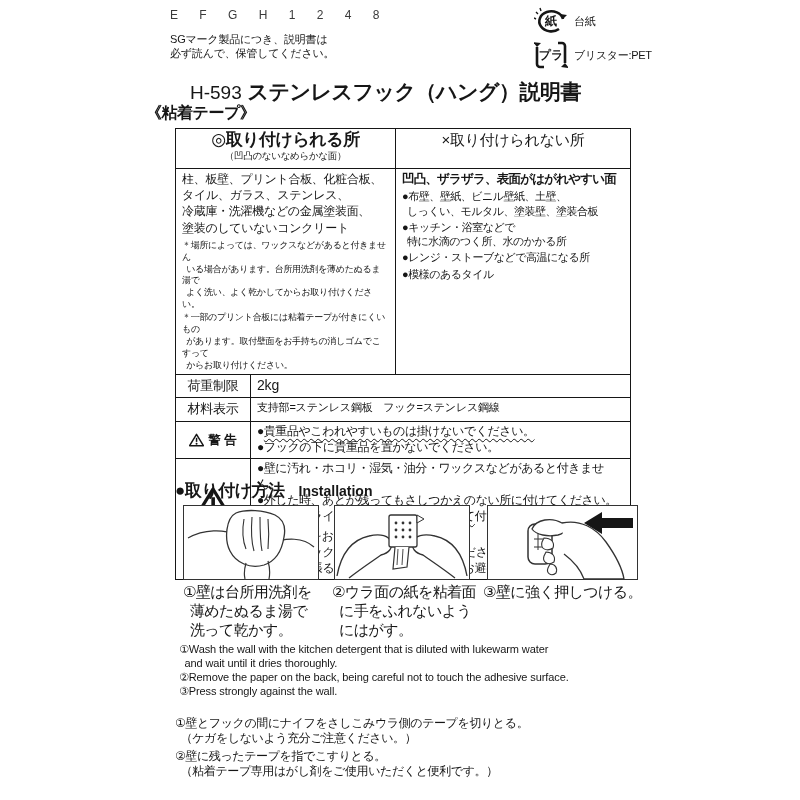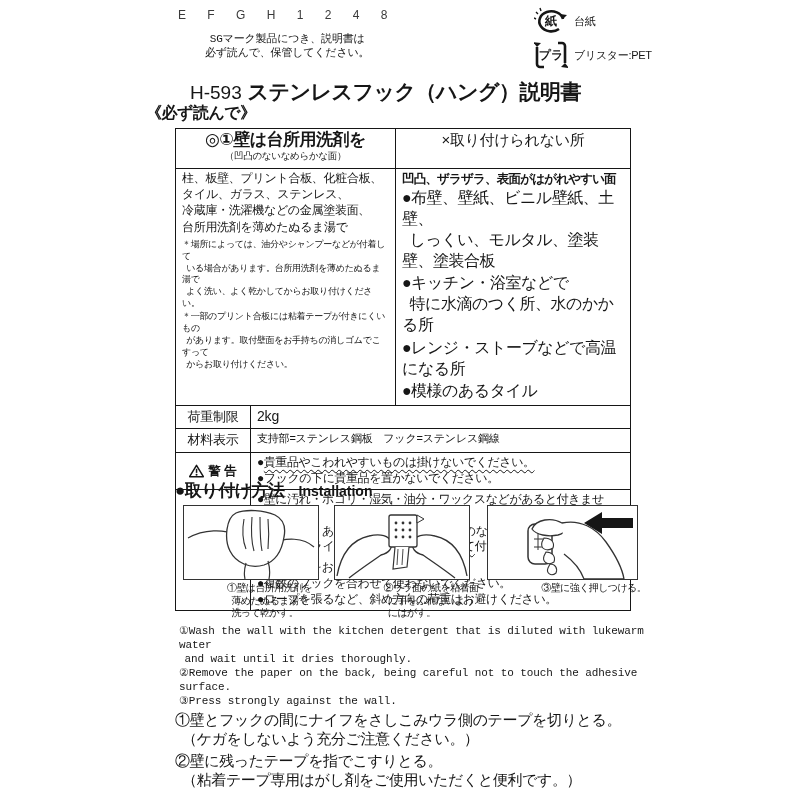--- a/index.html
+++ b/index.html
@@ -1,21 +1,21 @@
 <!DOCTYPE html>
 <html><head>
 <meta charset="utf-8">
 <style>
   html,body{margin:0;padding:0;background:#fff;}
   .page{position:relative;width:800px;height:800px;background:#ffffff;color:#161616;
         font-family:"Liberation Sans","DejaVu Sans",sans-serif;overflow:hidden;}
-  .pre{white-space:pre-line;font-family:Liberation Mono, monospace;}
-
-  
-  .top-left{position:absolute;left:178px;top:8px;text-align:center;}
+  .pre{white-space:pre-line;}
+
+  
+  .top-left{position:absolute;left:170px;top:8px;}
   .lot-code{font-size:12px;letter-spacing:9px;color:#3a3a3a;}
   .sg-note{font-size:11px;line-height:1.3;margin-top:10px;letter-spacing:-0.2px;}
   .top-right{position:absolute;left:534px;top:6px;}
   .recy-row{display:flex;align-items:center;margin-bottom:4px;}
   .recy-icon{position:relative;width:34px;height:30px;flex:0 0 auto;}
   .recy-icon svg{display:block;}
   .recy-mark-text{position:absolute;left:0;top:0;width:34px;height:30px;display:flex;align-items:center;justify-content:center;
       font-size:12px;font-weight:bold;}
   .recy-label{font-size:11px;margin-left:6px;letter-spacing:-0.3px;}
 
@@ -29,21 +29,21 @@
   table.spec{position:absolute;left:175px;top:128px;width:455px;border-collapse:collapse;table-layout:fixed;}
   table.spec td{border:1.6px solid #161616;padding:2px 6px;vertical-align:top;}
   td.hdr-ok{text-align:center;vertical-align:middle;height:35px;}
   .hdr-ok-main{font-size:17px;font-weight:bold;letter-spacing:-0.5px;line-height:1.1;}
   .hdr-ok-sub{font-size:9.5px;letter-spacing:-0.3px;}
   td.hdr-ng{text-align:center;vertical-align:middle;font-size:15px;letter-spacing:-0.3px;}
   .cell-ok-body{font-size:12px;line-height:1.35;letter-spacing:-0.3px;}
   .cell-ok-notes{font-size:9px;line-height:1.32;letter-spacing:-0.3px;margin-top:4px;}
   .cell-ok-notes div{margin-bottom:1px;}
   .ng-head{font-size:12.5px;font-weight:bold;letter-spacing:-0.8px;line-height:1.3;}
-  .ng-item{font-size:16px;line-height:1.3;letter-spacing:-0.5px;margin-top:2px;}
+  .ng-item{font-size:11px;line-height:1.3;letter-spacing:-0.5px;margin-top:2px;}
   td.row-label{text-align:center;vertical-align:middle;font-size:13px;letter-spacing:-0.3px;}
   td.row-value{vertical-align:middle;font-size:11px;letter-spacing:-0.2px;}
   .warn-label{display:flex;align-items:center;justify-content:center;gap:4px;font-size:12.5px;font-weight:600;}
   .caution-label{display:flex;flex-direction:column;align-items:center;justify-content:center;gap:2px;height:100%;}
   .caution-label-text{font-size:13px;line-height:1.15;letter-spacing:-0.3px;text-align:center;}
   ul.bullets{list-style:none;margin:0;padding:0;}
   ul.bullets li{font-size:12px;line-height:1.32;letter-spacing:-0.45px;}
   .wavy{text-decoration:underline;text-decoration-style:wavy;text-decoration-thickness:1px;text-underline-offset:3px;}
   li.gap-before{margin-top:5px;}
 
@@ -51,25 +51,25 @@
   .lower{position:absolute;left:175px;top:479px;width:487px;}
   .sec-head{font-size:17px;font-weight:bold;letter-spacing:-0.5px;}
   .sec-head .en{font-size:14px;letter-spacing:0;margin-left:14px;}
   .figs{display:flex;margin-top:3px;margin-left:8px;}
   .fig-box{border:1.2px solid #333;background:#fff;}
   .fig-box svg{display:block;}
   .fig1,.fig2{width:134px;height:73px;}
   .fig3{width:149px;height:73px;}
   .figgap1{width:15px;}  .figgap2{width:17px;}
   .caps{display:flex;margin-top:3px;margin-left:8px;}
-  .cap{font-size:10px;line-height:1.25;letter-spacing:-0.6px;margin-left:44px;}
+  .cap{font-size:15px;line-height:1.25;letter-spacing:-0.6px;}
   .cap1{width:149px;} .cap2{width:151px;} .cap3{width:160px;}
   .eng{font-size:11px;line-height:1.28;letter-spacing:-0.1px;margin-top:3px;margin-left:4px;}
   .removal-head{margin-top:8px;}
-  .removal-steps{font-size:15px;line-height:1.3;letter-spacing:-0.4px;margin-top:4px;}
+  .removal-steps{font-size:12px;line-height:1.3;letter-spacing:-0.4px;margin-top:17px;}
   .removal-steps .step{margin-bottom:2px;}
   .tri-icon svg{display:block;}
 </style>
 </head>
 <body>
 
 <div class="page">
 
   <div class="top-left">
     <div class="lot-code">E F G H 1 2 4 8</div>
@@ -100,44 +100,44 @@
         <span class="recy-mark-text">プラ</span>
       </span>
       <span class="recy-label">ブリスター:PET</span>
     </div>
   </div>
 
   <div class="title-line">
     <span class="title-model">H-593</span>
     <span class="title-name">ステンレスフック（ハング）説明書</span>
   </div>
-  <div class="subtitle">《必ず読んで》</div>
+  <div class="subtitle">《粘着テープ》</div>
 
   <table class="spec">
     <colgroup>
         <col style="width:75px">
         <col style="width:145px">
         <col style="width:235px">
       </colgroup>
     <tbody>
         <tr>
       <td colspan="2" class="hdr-ok">
-        <div class="hdr-ok-main">◎①壁は台所用洗剤を</div>
+        <div class="hdr-ok-main">◎取り付けられる所</div>
         <div class="hdr-ok-sub">（凹凸のないなめらかな面）</div>
       </td>
       <td class="hdr-ng">×取り付けられない所</td>
     </tr>
     <tr>
       <td colspan="2" style="height:131px">
         <div class="cell-ok-body pre">柱、板壁、プリント合板、化粧合板、
 タイル、ガラス、ステンレス、
 冷蔵庫・洗濯機などの金属塗装面、
-台所用洗剤を薄めたぬるま湯で</div>
+塗装のしていないコンクリート</div>
         <div class="cell-ok-notes">
-          <div class="pre">＊場所によっては、油分やシャンプーなどが付着して
+          <div class="pre">＊場所によっては、ワックスなどがあると付きません
  いる場合があります。台所用洗剤を薄めたぬるま湯で
  よく洗い、よく乾かしてからお取り付けください。</div>
           <div class="pre">＊一部のプリント合板には粘着テープが付きにくいもの
  があります。取付壁面をお手持ちの消しゴムでこすって
  からお取り付けください。</div>
         </div>
       </td>
       <td>
         <div class="ng-head">凹凸、ザラザラ、表面がはがれやすい面</div>
         <div class="ng-item pre">●布壁、壁紙、ビニル壁紙、土壁、

